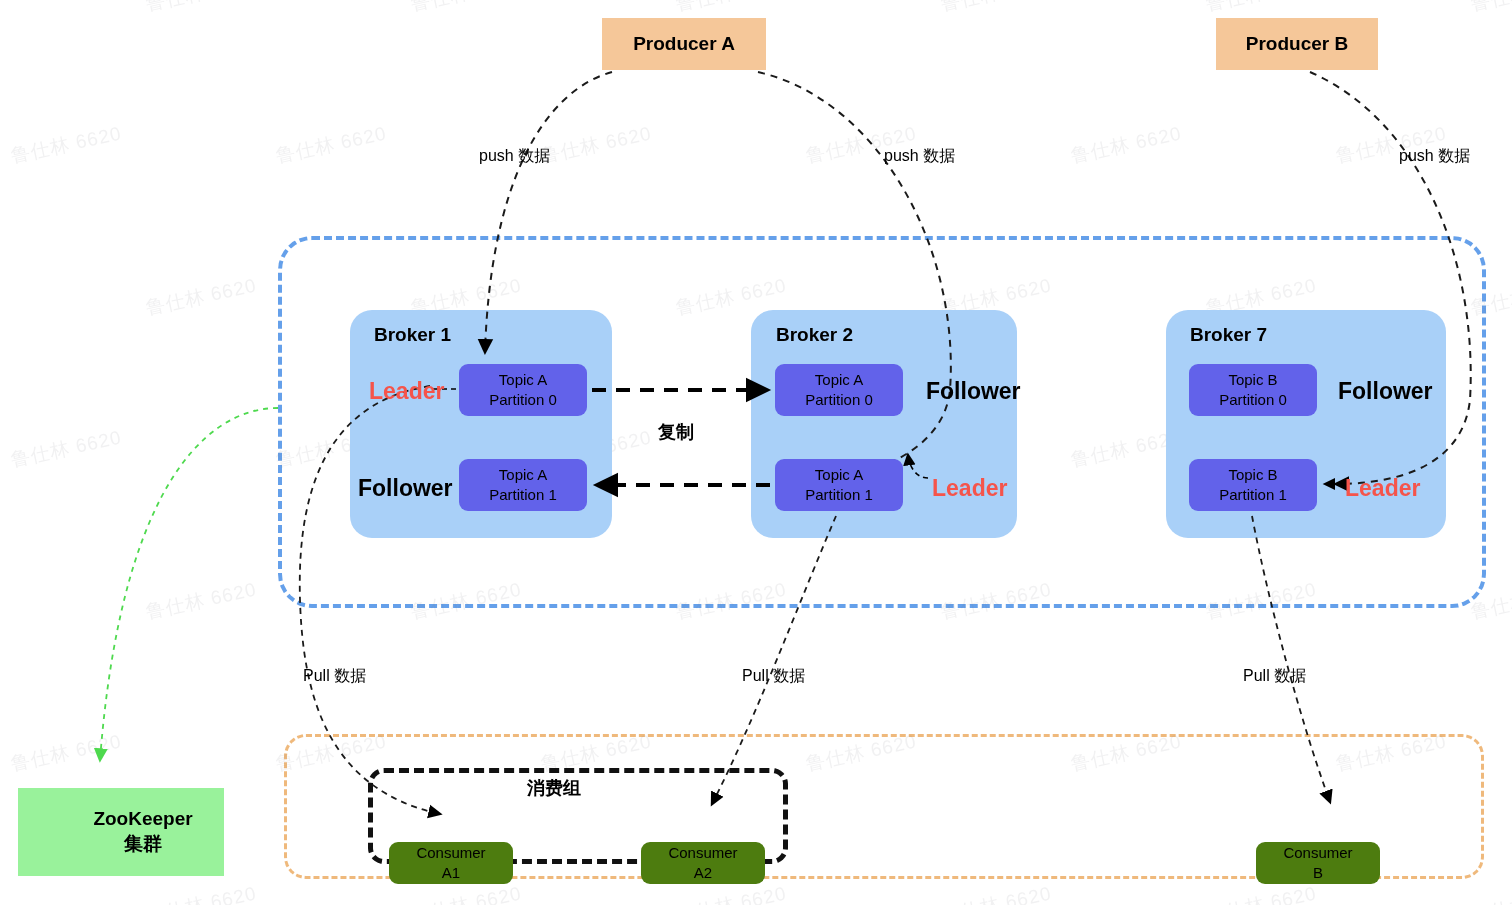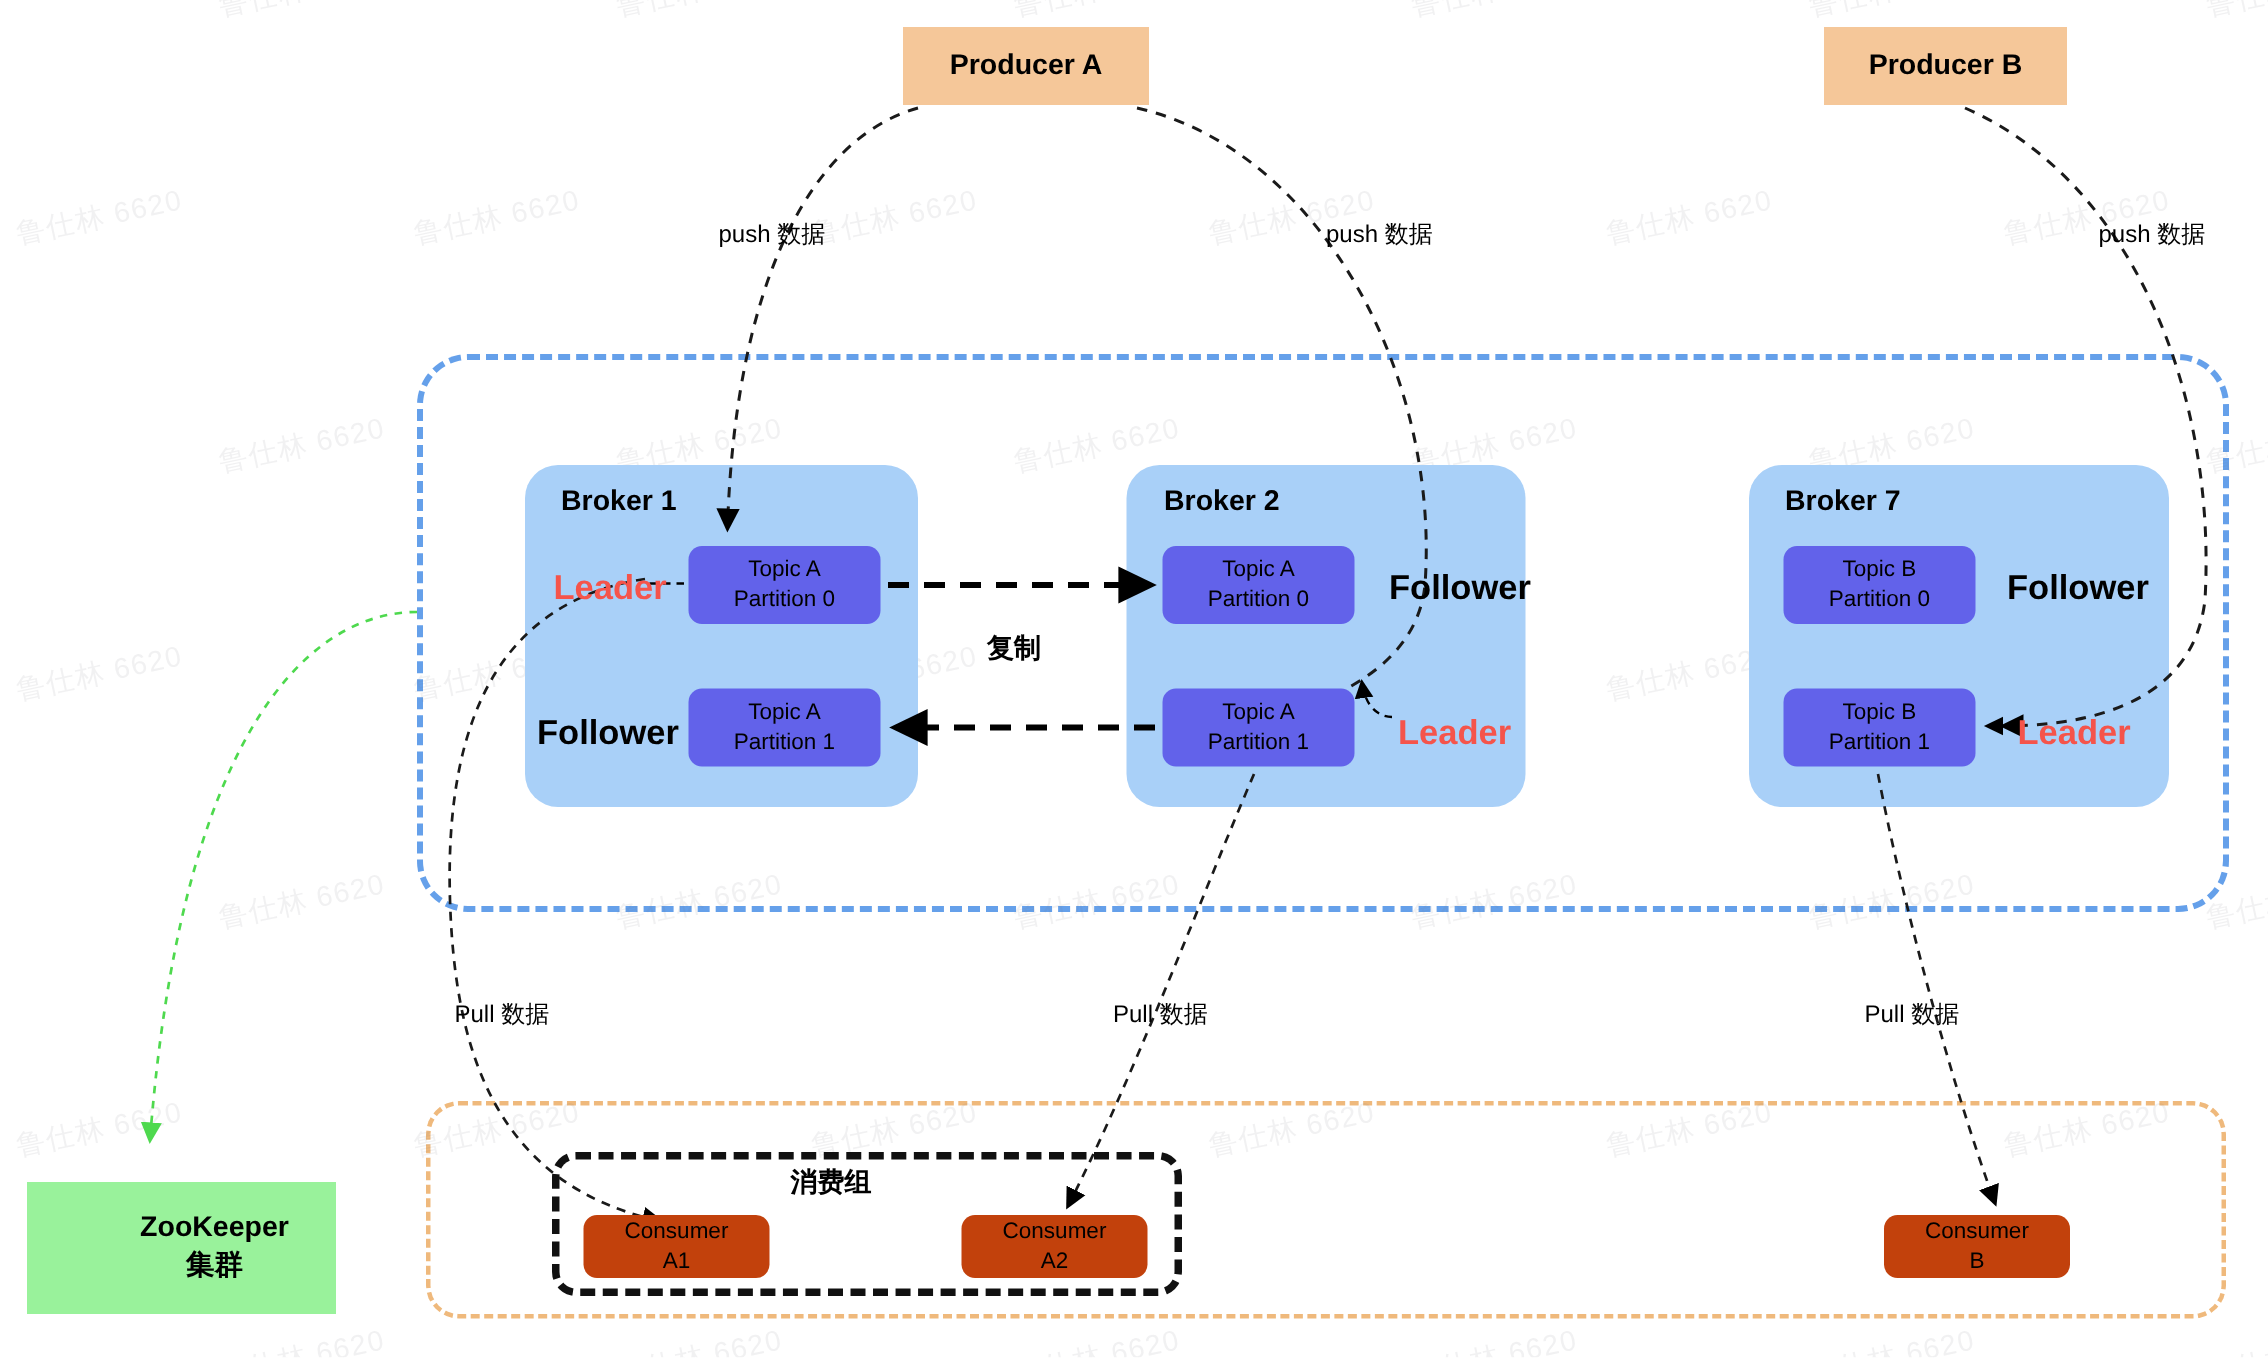--- a/index.html
+++ b/index.html
@@ -139,30 +139,31 @@
   .group-title {
     position: absolute;
     font-size: 18px;
     font-weight: bold;
     color: #000000;
     z-index: 12;
     white-space: nowrap;
   }
   .consumer {
     position: absolute;
-    background: #c2410c;
+    background: #4d7c0f;
     border-radius: 9px;
     color: #000000;
     font-size: 15px;
     line-height: 1.35;
     text-align: center;
     display: flex;
     align-items: center;
     justify-content: center;
     z-index: 11;
+    margin-top: 32px;
   }
   .credit {
     position: absolute;
     font-size: 17px;
     color: rgba(120,120,130,0.38);
     z-index: 14;
     white-space: nowrap;
   }
 </style>
 </head>

